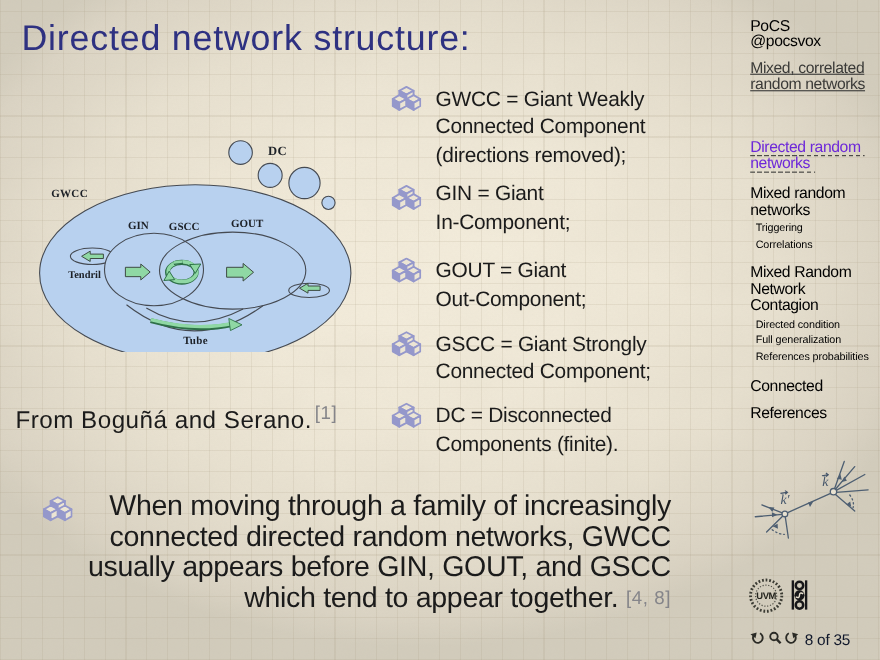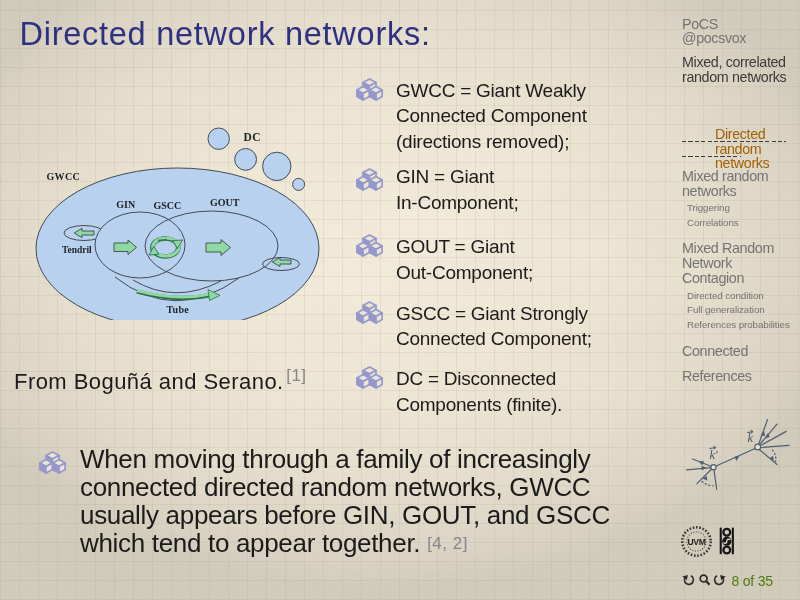--- a/index.html
+++ b/index.html
@@ -9,48 +9,48 @@
   background:
    repeating-linear-gradient(0deg, rgba(158,144,116,.15) 0 1px, rgba(0,0,0,0) 1px 19px),
    repeating-linear-gradient(90deg, rgba(158,144,116,.15) 0 1px, rgba(0,0,0,0) 1px 19px),
    radial-gradient(ellipse 59% 56% at 48% 42%, #f7f0df 0%, #f2ebda 38%, #e9e2d1 68%, #dcd5c5 92%, #d3cdbd 100%);
 }
 #noise{position:absolute;left:0;top:0;opacity:.5;}
 .abs{position:absolute;}
 #title{left:19.5px;top:18.4px;font-size:32.5px;color:#2e3181;letter-spacing:0.74px;line-height:1;white-space:nowrap;}
 .cube{position:absolute;width:27px;height:23px;}
 .btxt{position:absolute;left:396px;font-size:19px;line-height:25.9px;color:#1b1b1b;letter-spacing:-0.25px;}
-.big{font-size:26px;line-height:28.1px;letter-spacing:-0.32px;}
+.big{font-size:26px;line-height:28.1px;letter-spacing:-0.32px;text-align:right;}
 sup.ref{font-size:17px;color:#85858a;vertical-align:baseline;position:relative;top:-8.5px;letter-spacing:0.5px;}
 
-.sb{position:absolute;left:682px;color:#737373;}
+.sb{position:absolute;left:682px;color:#000000;}
 .sbt{font-size:14.3px;line-height:14.9px;letter-spacing:-0.35px;}
-.dark{color:#3a3a38;}
-.black{color:#a16207;margin-left:33px;}
+.dark{color:#3a3a38;text-decoration:underline;}
+.black{color:#6d28d9;}
 .sub{font-size:9.8px;line-height:14.4px;left:687px;letter-spacing:-0.1px;}
 .dashu{position:absolute;height:1.6px;background:repeating-linear-gradient(90deg,#3c3c3a 0 4.2px,rgba(0,0,0,0) 4.2px 6.4px);}
-#footer{font-size:14px;color:#4d7c0f;white-space:nowrap;letter-spacing:-0.2px;}
+#footer{font-size:14px;color:#0f172a;white-space:nowrap;letter-spacing:-0.2px;}
 </style>
 </head>
 <body>
 <div id="bg"></div>
 <svg id="noise" width="800" height="600">
  <filter id="nf">
       <feTurbulence type="fractalNoise" baseFrequency="0.5" numOctaves="2" seed="7" stitchTiles="stitch"></feTurbulence>
   <feColorMatrix type="matrix" values="0 0 0 0 0.58  0 0 0 0 0.545  0 0 0 0 0.47  0 0 0 0.17 0"></feColorMatrix>
  </filter>
  <filter id="nf2">
       <feTurbulence type="fractalNoise" baseFrequency="0.012 0.016" numOctaves="3" seed="23" stitchTiles="stitch"></feTurbulence>
   <feColorMatrix type="matrix" values="0 0 0 0 0.50  0 0 0 0 0.455  0 0 0 0 0.36  0 0 0 0.22 0"></feColorMatrix>
  </filter>
  <rect width="800" height="600" filter="url(#nf)"></rect>
  <rect width="800" height="600" filter="url(#nf2)"></rect>
 </svg>
 
-<div class="abs" id="title">Directed network networks:</div>
+<div class="abs" id="title">Directed network structure:</div>
 
 <svg class="abs" id="fig" style="left:30px;top:118px" width="296" height="202" viewBox="0 0 296 202">
   <g stroke="#454a52" stroke-width="1" fill="#b8d1ef">
     <ellipse cx="147.5" cy="130.5" rx="141.5" ry="80.5"></ellipse>
     <circle cx="188.7" cy="20.7" r="10.7"></circle>
     <circle cx="215.6" cy="41.4" r="10.9"></circle>
     <circle cx="246.8" cy="48.4" r="14.2"></circle>
     <circle cx="268.6" cy="66.4" r="6"></circle>
   </g>
   <g stroke="#454a52" stroke-width="1" fill="none">
@@ -116,21 +116,21 @@
  <div class="btxt" style="top:300.5px">GSCC = Giant Strongly<br>Connected Component;</div>
  <svg class="cube" style="left:355.7px;top:366.4px">
       <use href="#cubes"></use>
     </svg>
  <div class="btxt" style="top:366.3px">DC = Disconnected<br>Components (finite).</div>
 </div>
 
 <svg class="cube" style="left:39px;top:451px">
     <use href="#cubes"></use>
   </svg>
-<div class="abs btxt big" style="left:80px;top:444.8px">When moving through a family of increasingly<br>connected directed random networks, GWCC<br>usually appears before GIN, GOUT, and GSCC<br>which tend to appear together. <sup class="ref" style="top:-2.6px">[4, 2]</sup></div>
+<div class="abs btxt big" style="left:80px;top:444.8px">When moving through a family of increasingly<br>connected directed random networks, GWCC<br>usually appears before GIN, GOUT, and GSCC<br>which tend to appear together. <sup class="ref" style="top:-2.6px">[4, 8]</sup></div>
 
 <div class="sb sbt" style="top:16.5px">PoCS<br>@pocsvox</div>
 <div class="sb sbt dark" style="top:55.4px">Mixed, correlated<br>random networks</div>
 <div class="sb sbt black" style="top:126.6px">Directed random<br>networks</div>
 <div class="dashu" style="left:682px;top:140.6px;width:104px"></div>
 <div class="dashu" style="left:682px;top:155.6px;width:59px"></div>
 <div class="sb sbt" style="top:168.8px">Mixed random<br>networks</div>
 <div class="sb sub abs" style="top:201.2px">Triggering</div>
 <div class="sb sub abs" style="top:215.5px">Correlations</div>
 <div class="sb sbt" style="top:240.7px">Mixed Random<br>Network<br>Contagion</div>

